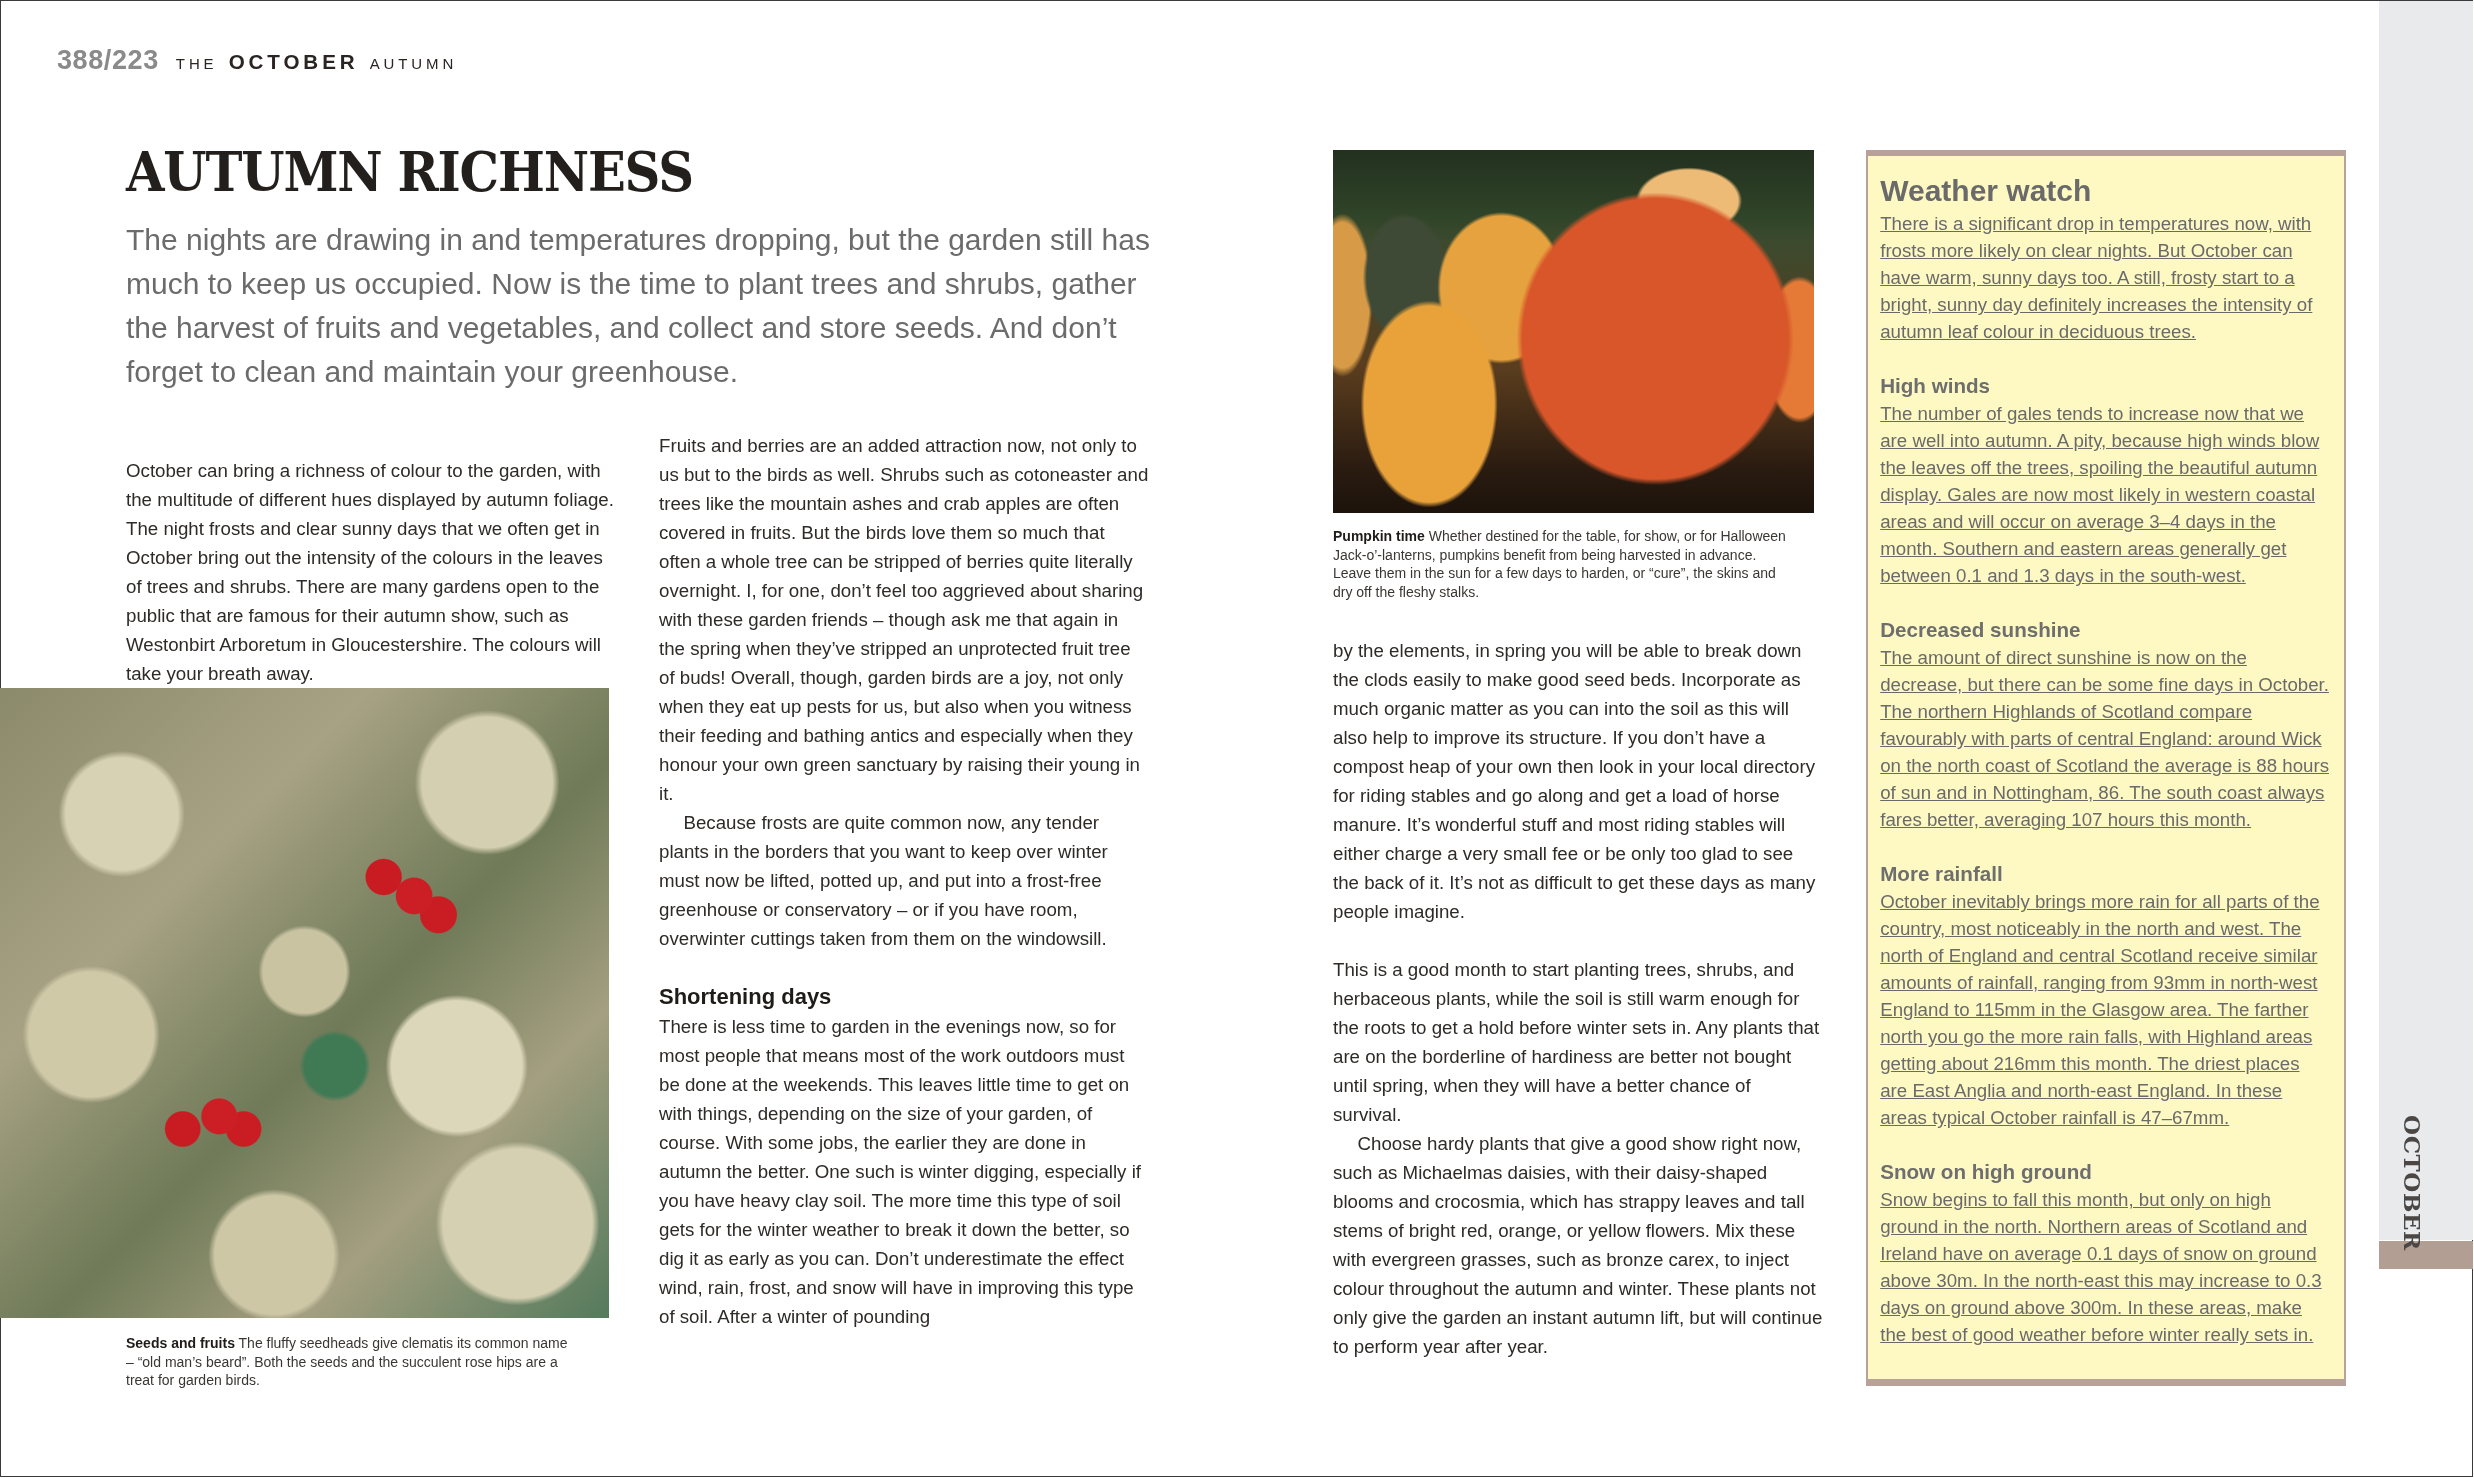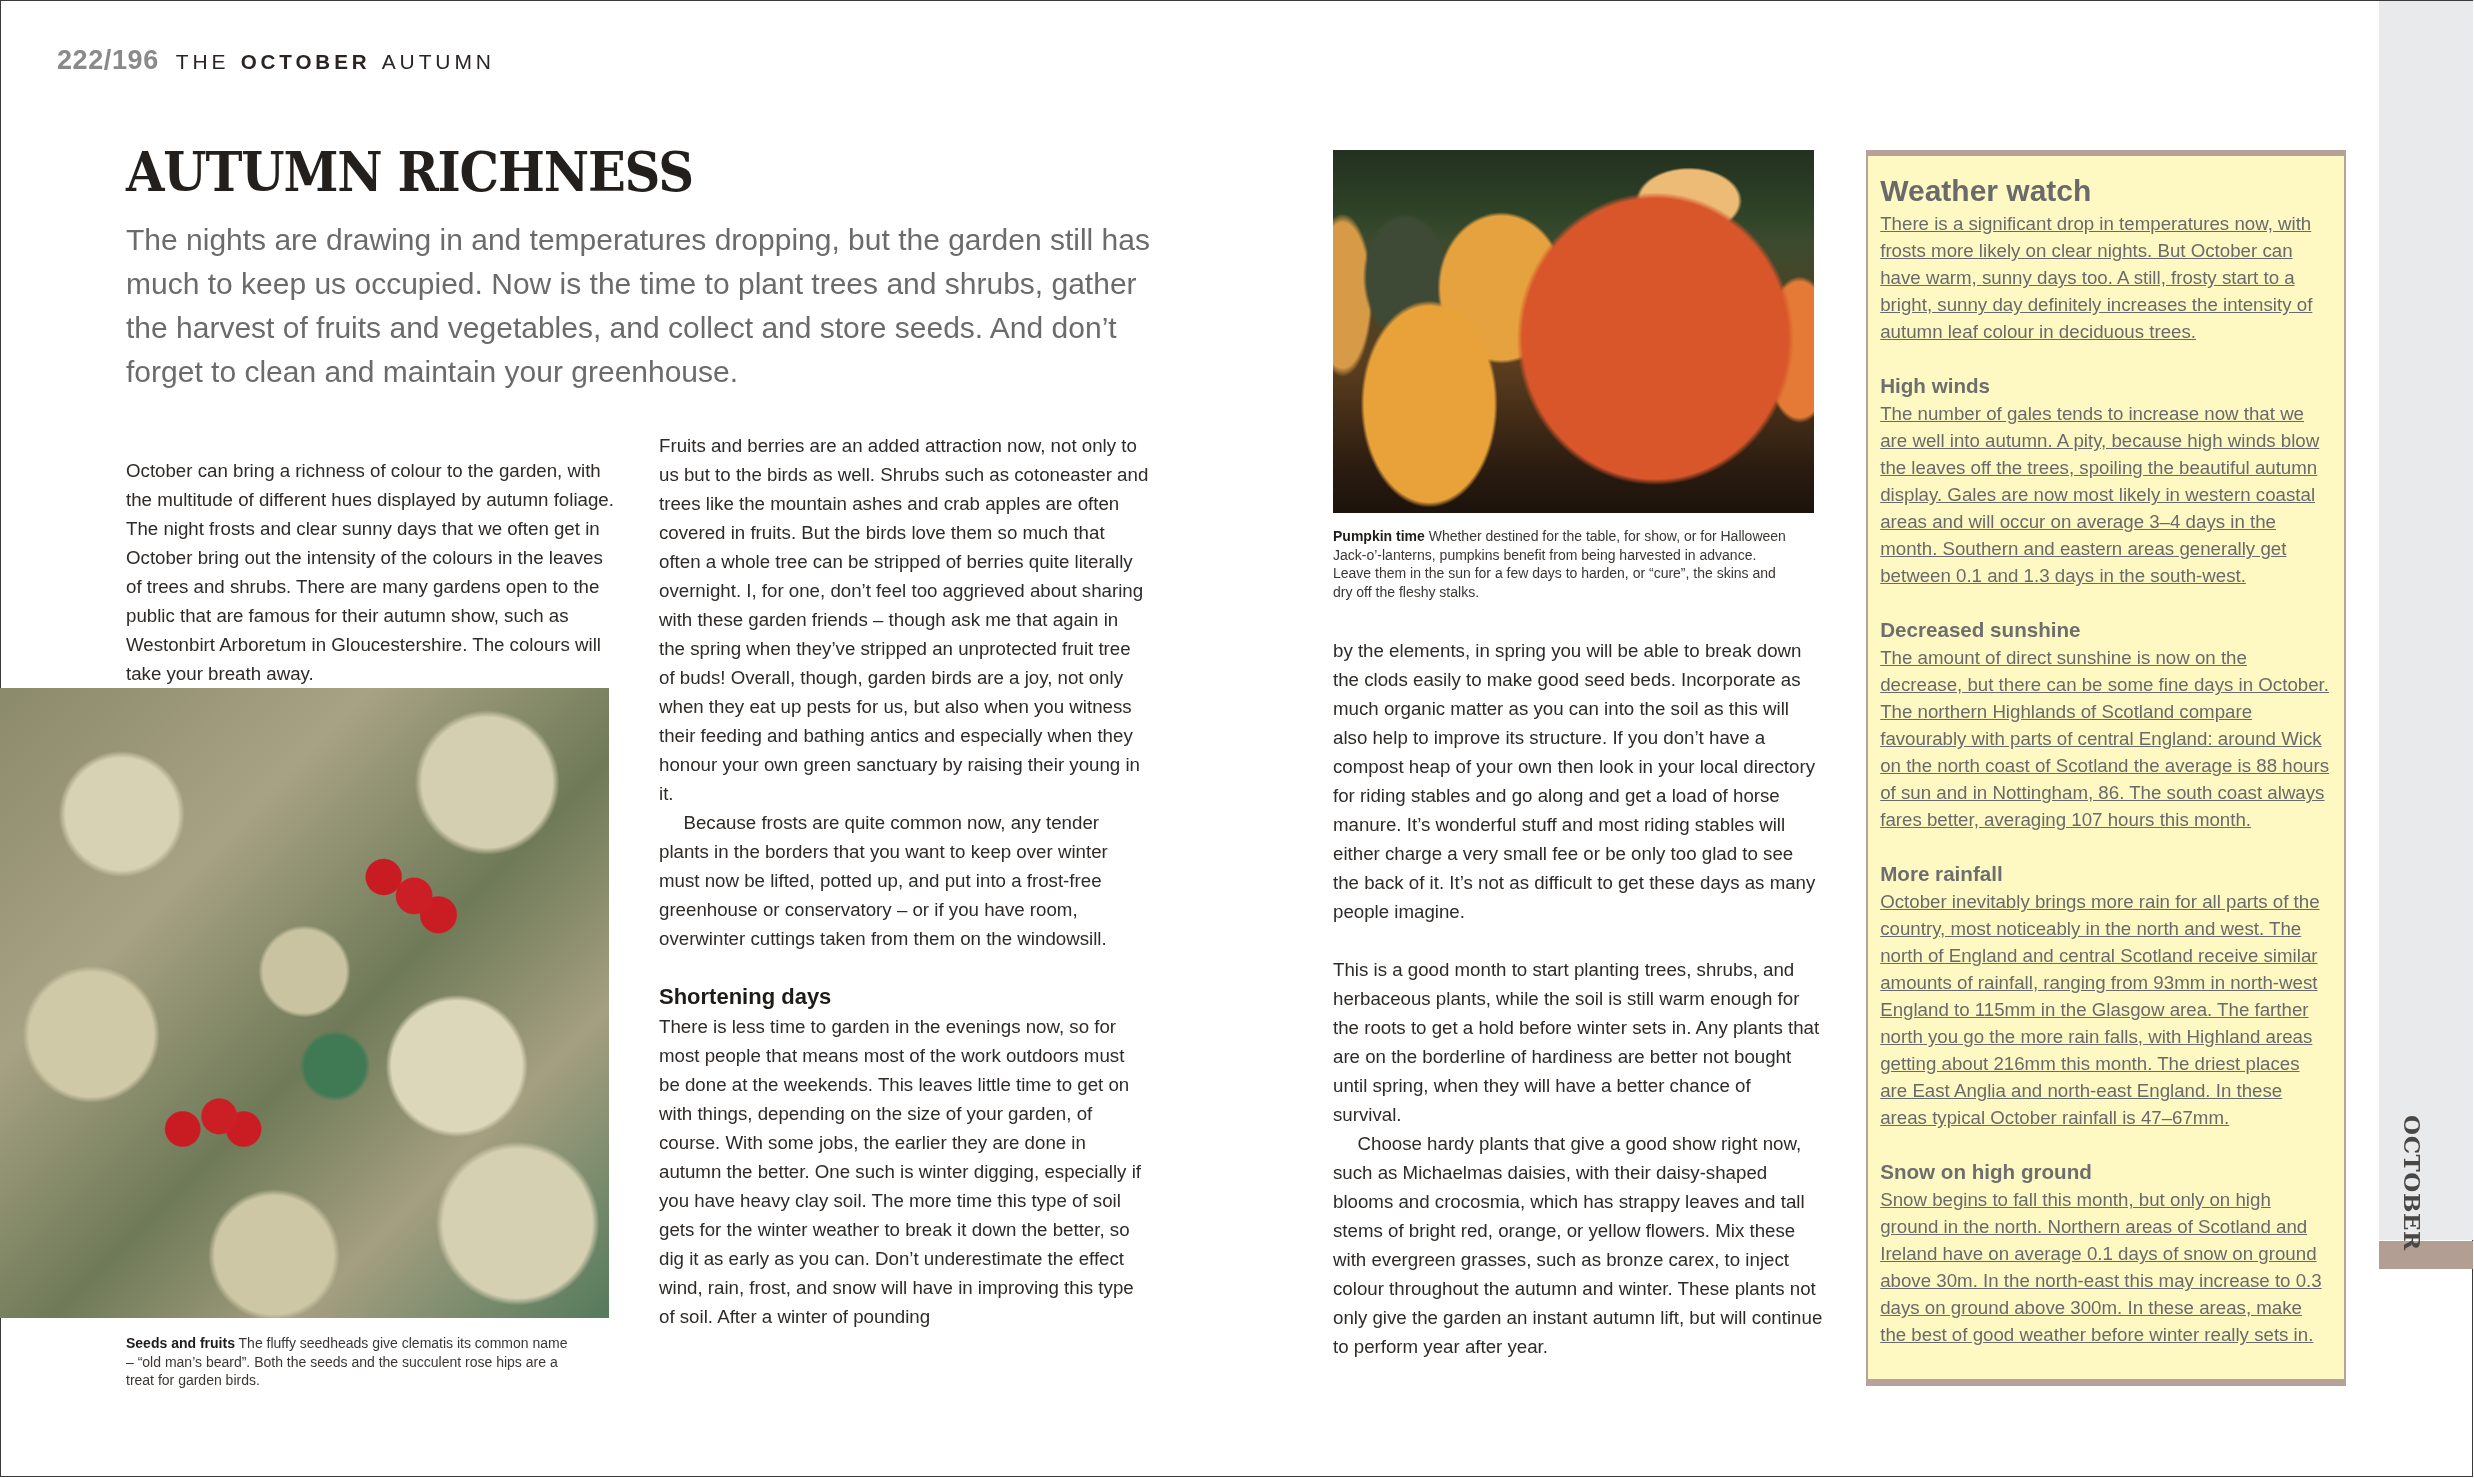--- a/index.html
+++ b/index.html
@@ -6,21 +6,21 @@
   body {
     width: 2475px; height: 1478px; position: relative; overflow: hidden;
     background: #ffffff; font-family: "Liberation Sans", sans-serif; color: #2a2523;
   }
   .page-frame { position: absolute; left: 0; top: 0; width: 2473px; height: 1477px; border: 0.6px solid #3a3a3a; border-bottom-width: 1.9px; box-sizing: border-box; pointer-events: none; }
   .abs { position: absolute; }
 
   
   .running-head { left: 57px; top: 45px; font-size: 26px; letter-spacing: 3.9px; color: #2a2523; white-space: nowrap; }
   .running-head .pages { font-weight: bold; color: #8a8a8a; letter-spacing: 0.6px; font-family: "Liberation Sans Narrow", "Liberation Sans", sans-serif; margin-right: 17px; font-size: 27px; }
-  .running-head .thin { font-weight: normal; font-size: 21px; }
+  .running-head .thin { font-weight: normal; font-size: 15px; }
   .running-head .bold { font-weight: bold; font-size: 20.6px; }
 
   .title { left: 126px; top: 140px; font-family: "DejaVu Serif", serif; font-weight: bold; font-size: 54px; letter-spacing: -1.3px; color: #231f1c; transform: scaleX(0.92); transform-origin: left top; white-space: nowrap; }
   .intro { left: 126px; top: 218px; width: 1031px; font-size: 30px; line-height: 44px; color: #6b6b6b; font-family: "Liberation Sans", sans-serif; }
 
   .body-text { font-size: 18.7px; line-height: 29px; color: #2e2a27; }
   .body-text p { margin: 0; }
   .body-text .indent { text-indent: 24.5px; }
   .sub-head { font-weight: bold; font-size: 22px; line-height: 30px; color: #1e1b19; margin: 0; }
   .spacer { height: 29px; }
@@ -79,21 +79,21 @@
   .side-tab-accent { left: 2379px; top: 1241px; width: 94px; height: 28px; background: #b29e92; }
   .side-tab-label { left: 2397px; top: 1115px; width: 39px; height: 110px; }
   .side-tab-label span { position: absolute; left: 0; top: 0; transform-origin: left top; transform: translate(29px, 0) rotate(90deg); font-family: "DejaVu Serif", serif; font-weight: bold; font-size: 23px; color: #4a4744; letter-spacing: 0.6px; white-space: nowrap; }
 </style>
 </head>
 <body>
 
 <div class="page-frame"></div>
 
 <div class="abs running-head">
-  <span class="pages">222/196</span><span class="thin">THE</span> <span class="bold">OCTOBER</span> <span class="thin">AUTUMN</span>
+  <span class="pages">388/223</span><span class="thin">THE</span> <span class="bold">OCTOBER</span> <span class="thin">AUTUMN</span>
 </div>
 
 <div class="abs title">AUTUMN RICHNESS</div>
 <div class="abs intro">The nights are drawing in and temperatures dropping, but the garden still has much to keep us occupied. Now is the time to plant trees and shrubs, gather the harvest of fruits and vegetables, and collect and store seeds. And don’t forget to clean and maintain your greenhouse.</div>
 
 <div class="abs body-text col1">
   <p>October can bring a richness of colour to the garden, with the multitude of different hues displayed by autumn foliage. The night frosts and clear sunny days that we often get in October bring out the intensity of the colours in the leaves of trees and shrubs. There are many gardens open to the public that are famous for their autumn show, such as Westonbirt Arboretum in Gloucestershire. The colours will take your breath away.</p>
 </div>
 
 <div class="abs photo-clematis"></div>

